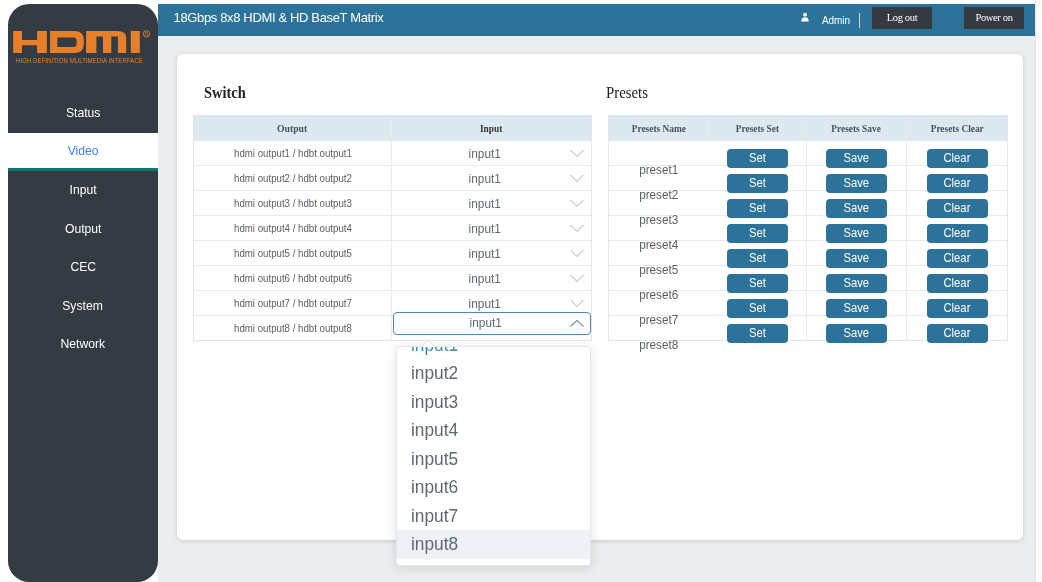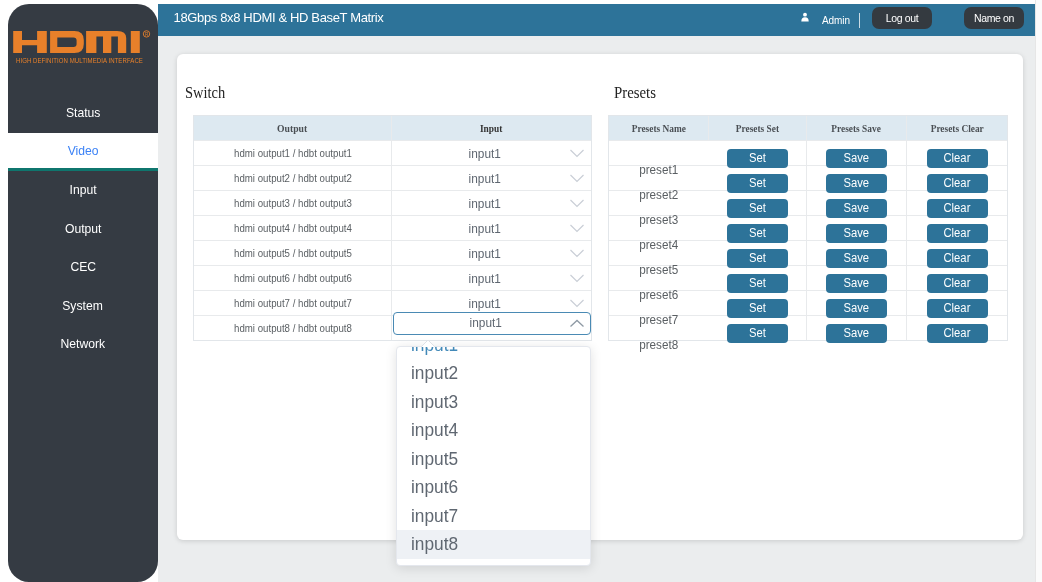--- a/index.html
+++ b/index.html
@@ -17,33 +17,33 @@
   #menu li { height:38.5px; line-height:38.5px; text-align:center; color:#fff; font-size:13.5px; }
   #menu li .sx { transform:scaleX(0.9); }
   #menu li.active { background:#fff; color:#3b82f6; border-bottom:3px solid #0f766e; line-height:35px; }
 
   
   #topbar { left:158px; top:4px; width:877px; height:32px; background:#2d7399; color:#fff; }
   #title { position:absolute; left:15.5px; top:-2.5px; line-height:32px; font-size:13px; letter-spacing:-0.35px; }
   #admin-ico { position:absolute; left:643px; top:8px; margin-top:0; }
   #admin-txt { position:absolute; left:664px; top:0; line-height:33px; font-size:10px; letter-spacing:-0.1px; }
   #divider { position:absolute; left:701px; top:9px; width:1px; height:15px; background:rgba(255,255,255,0.75); }
-  .tbtn { position:absolute; top:3px; width:60px; height:22px; background:#343a40; color:#fff; font-size:10.5px; letter-spacing:-0.35px; text-align:center; line-height:22px; border-radius:7px; }
+  .tbtn { position:absolute; top:3px; width:60px; height:22px; background:#343a40; color:#fff; font-size:10.5px; letter-spacing:-0.35px; text-align:center; line-height:22px; border-radius:0;font-family:Liberation Serif, serif; }
   #logout { left:714px; }
   #poweron { left:806px; }
 
   
   #content { left:158px; top:36px; width:877px; height:546px; background:#ebedee; }
   #card { left:177px; top:54px; width:846px; height:486px; background:#fff; border-radius:6px; box-shadow:0 1px 5px rgba(0,0,0,0.15); }
 
   .heading { position:absolute; top:82.5px; font-family:"Liberation Serif", serif; font-size:17px; color:#222; }
   .sx { display:inline-block; transform:scaleX(0.85); transform-origin:center; }
   .sxl { display:inline-block; transform:scaleX(0.91); transform-origin:left center; }
-  #h-switch { left:185px; }
-  #h-presets { left:606px;margin-left:8px; }
+  #h-switch { left:204px;font-weight:bold; }
+  #h-presets { left:606px; }
 
   
   .tbl { position:absolute; top:115px; border:1px solid #e2e6ea; background:#fff; }
   #t-switch { left:193px; width:399px; }
   #t-presets { left:608px; width:400px; }
   .thead { display:flex; height:24px; background:#dde9f1; font-family:"Liberation Serif", serif; font-weight:bold; font-size:11px; color:#4a4f54; }
   .thead > div { display:flex; align-items:center; justify-content:center; }
   .trow { display:flex; height:25px; border-top:1px solid #e8eaec; font-size:11px; color:#5a5f63; }
   .c-out .sx { transform:scaleX(0.88); }
   .trow > div { display:flex; align-items:center; justify-content:center; }
@@ -102,21 +102,21 @@
 
 <div class="abs" id="topbar">
   <div id="title">18Gbps 8x8 HDMI &amp; HD BaseT Matrix</div>
   <svg id="admin-ico" width="8" height="10" viewBox="0 0 10 11">
       <circle cx="5" cy="2.6" r="2.4" fill="#fff"></circle>
       <path d="M0.4,11 q0,-5.2 4.6,-5.2 q4.6,0 4.6,5.2 z" fill="#fff"></path>
     </svg>
   <div id="admin-txt">Admin</div>
   <div id="divider"></div>
   <div class="tbtn" id="logout">Log out</div>
-  <div class="tbtn" id="poweron">Name on</div>
+  <div class="tbtn" id="poweron">Power on</div>
 </div>
 
 <div class="abs" id="content"></div>
 <div class="abs" id="card"></div>
 
 <div class="heading" id="h-switch"><span class="sx" style="transform-origin:left center;">Switch</span></div>
 <div class="heading" id="h-presets"><span class="sx" style="transform-origin:left center; transform:scaleX(0.87);">Presets</span></div>
 
 <div class="tbl" id="t-switch">
   <div class="thead">

